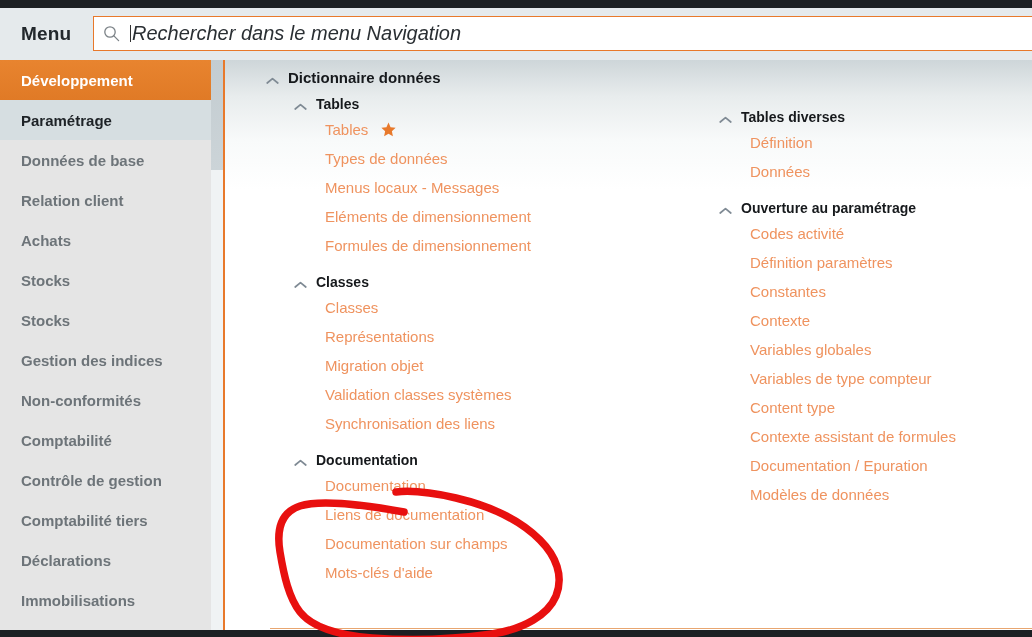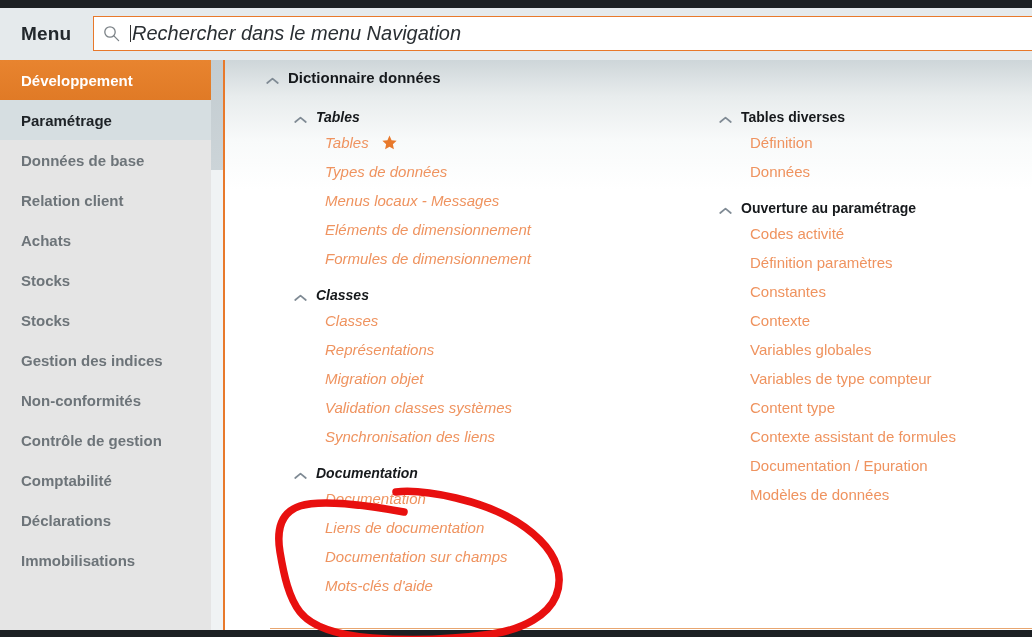--- a/index.html
+++ b/index.html
@@ -147,23 +147,22 @@
     position: absolute;
     inset: 0;
   }
 
   .root-group {
     position: absolute;
     left: 40px; top: 6px;
   }
   .col-left {
     position: absolute;
-    left: 68px; top: 46px;
+    left: 68px; top: 33px;
     width: 420px;
-    font-style: italic;
   }
   .col-right {
     position: absolute;
     left: 493px; top: 46px;
     width: 320px;
   }
 
   .group-head {
     display: flex;
     align-items: center;
@@ -269,24 +268,27 @@
         <div class="nav-item">
           <span>Stocks</span>
         </div>
         <div class="nav-item">
           <span>Gestion des indices</span>
         </div>
         <div class="nav-item">
           <span>Non-conformités</span>
         </div>
         <div class="nav-item">
+          <span>Comptabilité</span>
+        </div>
+        <div class="nav-item">
           <span>Contrôle de gestion</span>
         </div>
         <div class="nav-item">
-          <span>Comptabilité</span>
+          <span>Comptabilité tiers</span>
         </div>
         <div class="nav-item">
           <span>Déclarations</span>
         </div>
         <div class="nav-item">
           <span>Immobilisations</span>
         </div>
       </div>
   </div>
 

